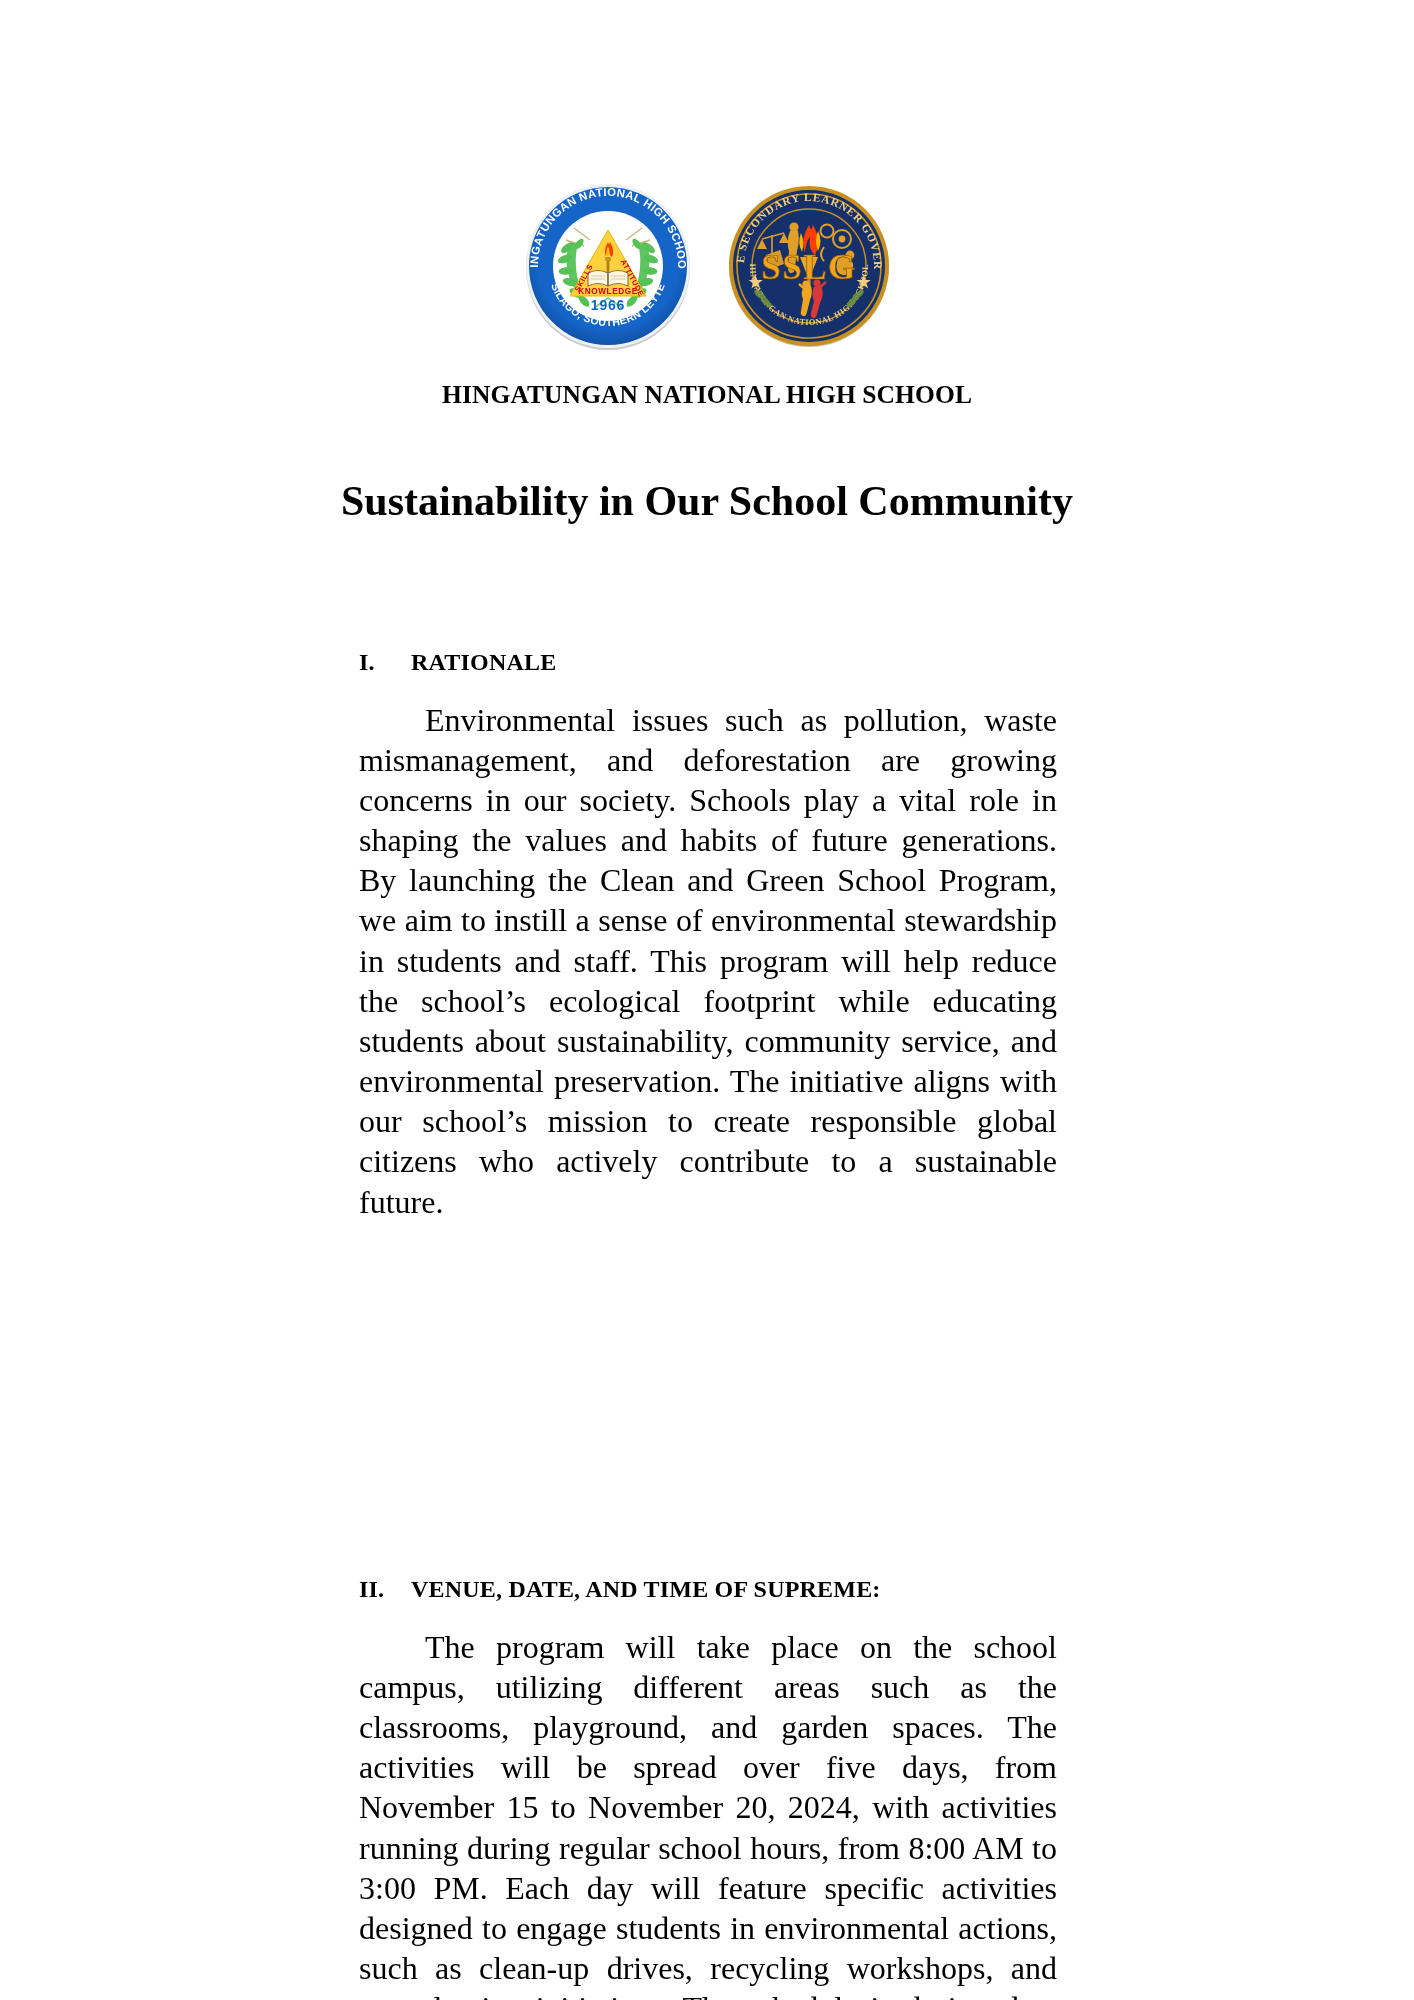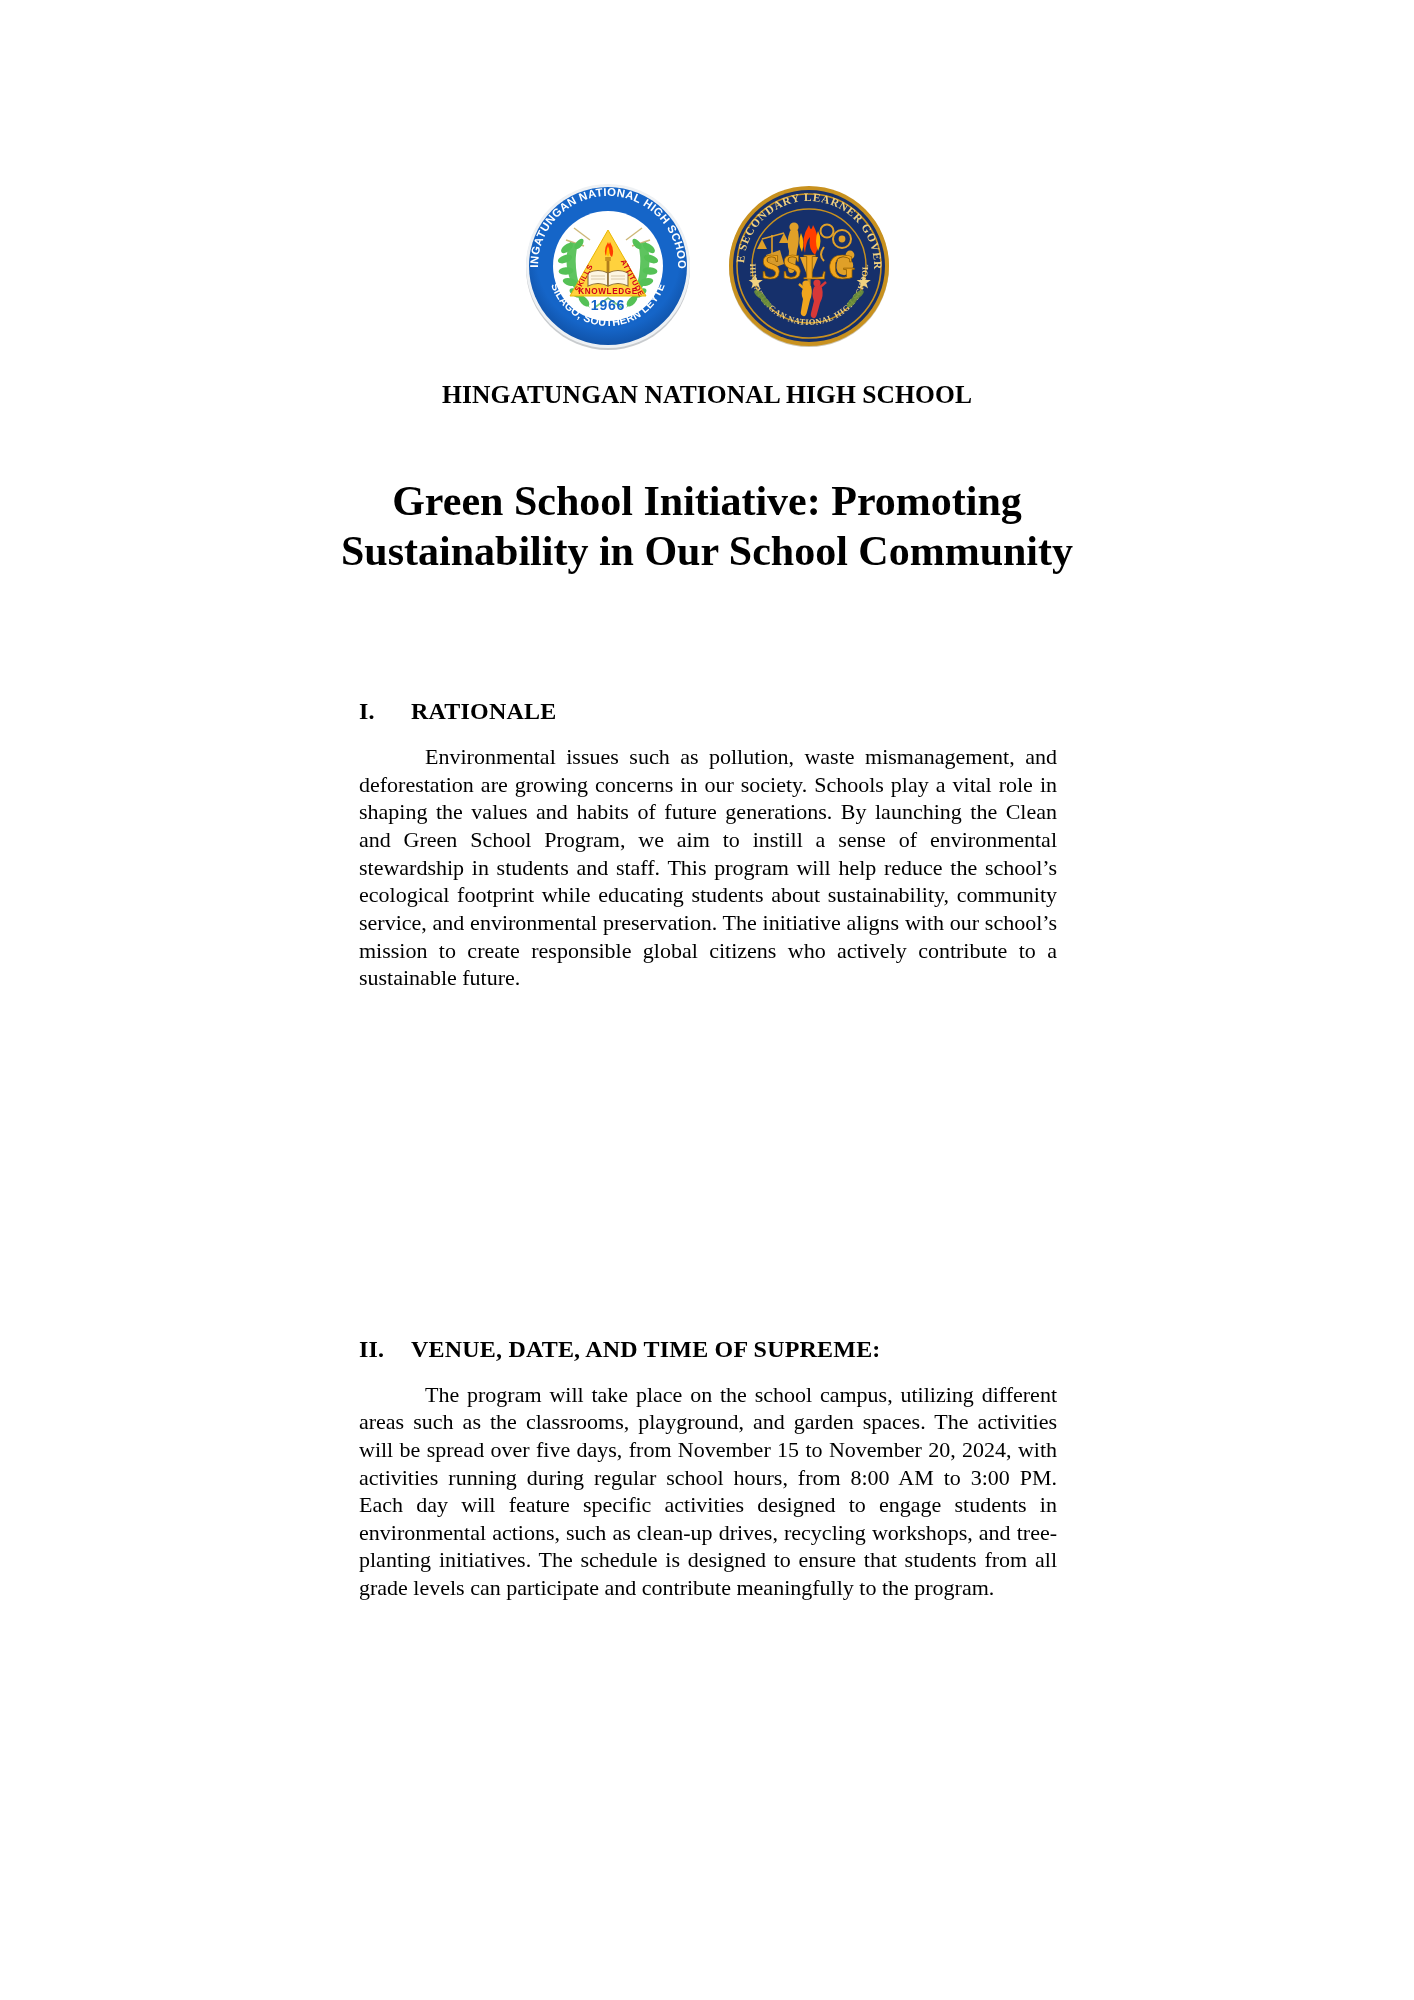--- a/index.html
+++ b/index.html
@@ -83,22 +83,22 @@
     letter-spacing: 0.2px;
   }
   .sec-numeral {
     display: inline-block;
     width: 52px;
     flex: 0 0 52px;
   }
   .sec-label { flex: 1 1 auto; }
 
   .sec-body {
-    margin-top: 18px;
-    font-size: 22px;
+    margin-top: 24px;
+    font-size: 32px;
     line-height: 1.255;
     text-align: justify;
     text-indent: 66px;
     hyphens: none;
   }
 
   .spacer-after-rationale { height: 150px; }
 </style>
 </head>
 <body>
@@ -258,21 +258,20 @@
         </g>
       </svg>
     </div>
   </div>
 
   <div class="letterhead">
     <div>HINGATUNGAN NATIONAL HIGH SCHOOL</div>
   </div>
 
   <div class="doc-title">
-    <div>Green School Initiative: Promoting</div>
     <div>Sustainability in Our School Community</div>
   </div>
 
   <div class="content">
 
     <div class="section sec-rationale">
       <div class="sec-heading">
         <span class="sec-numeral">I.</span>
         <span class="sec-label">RATIONALE</span>
       </div>

